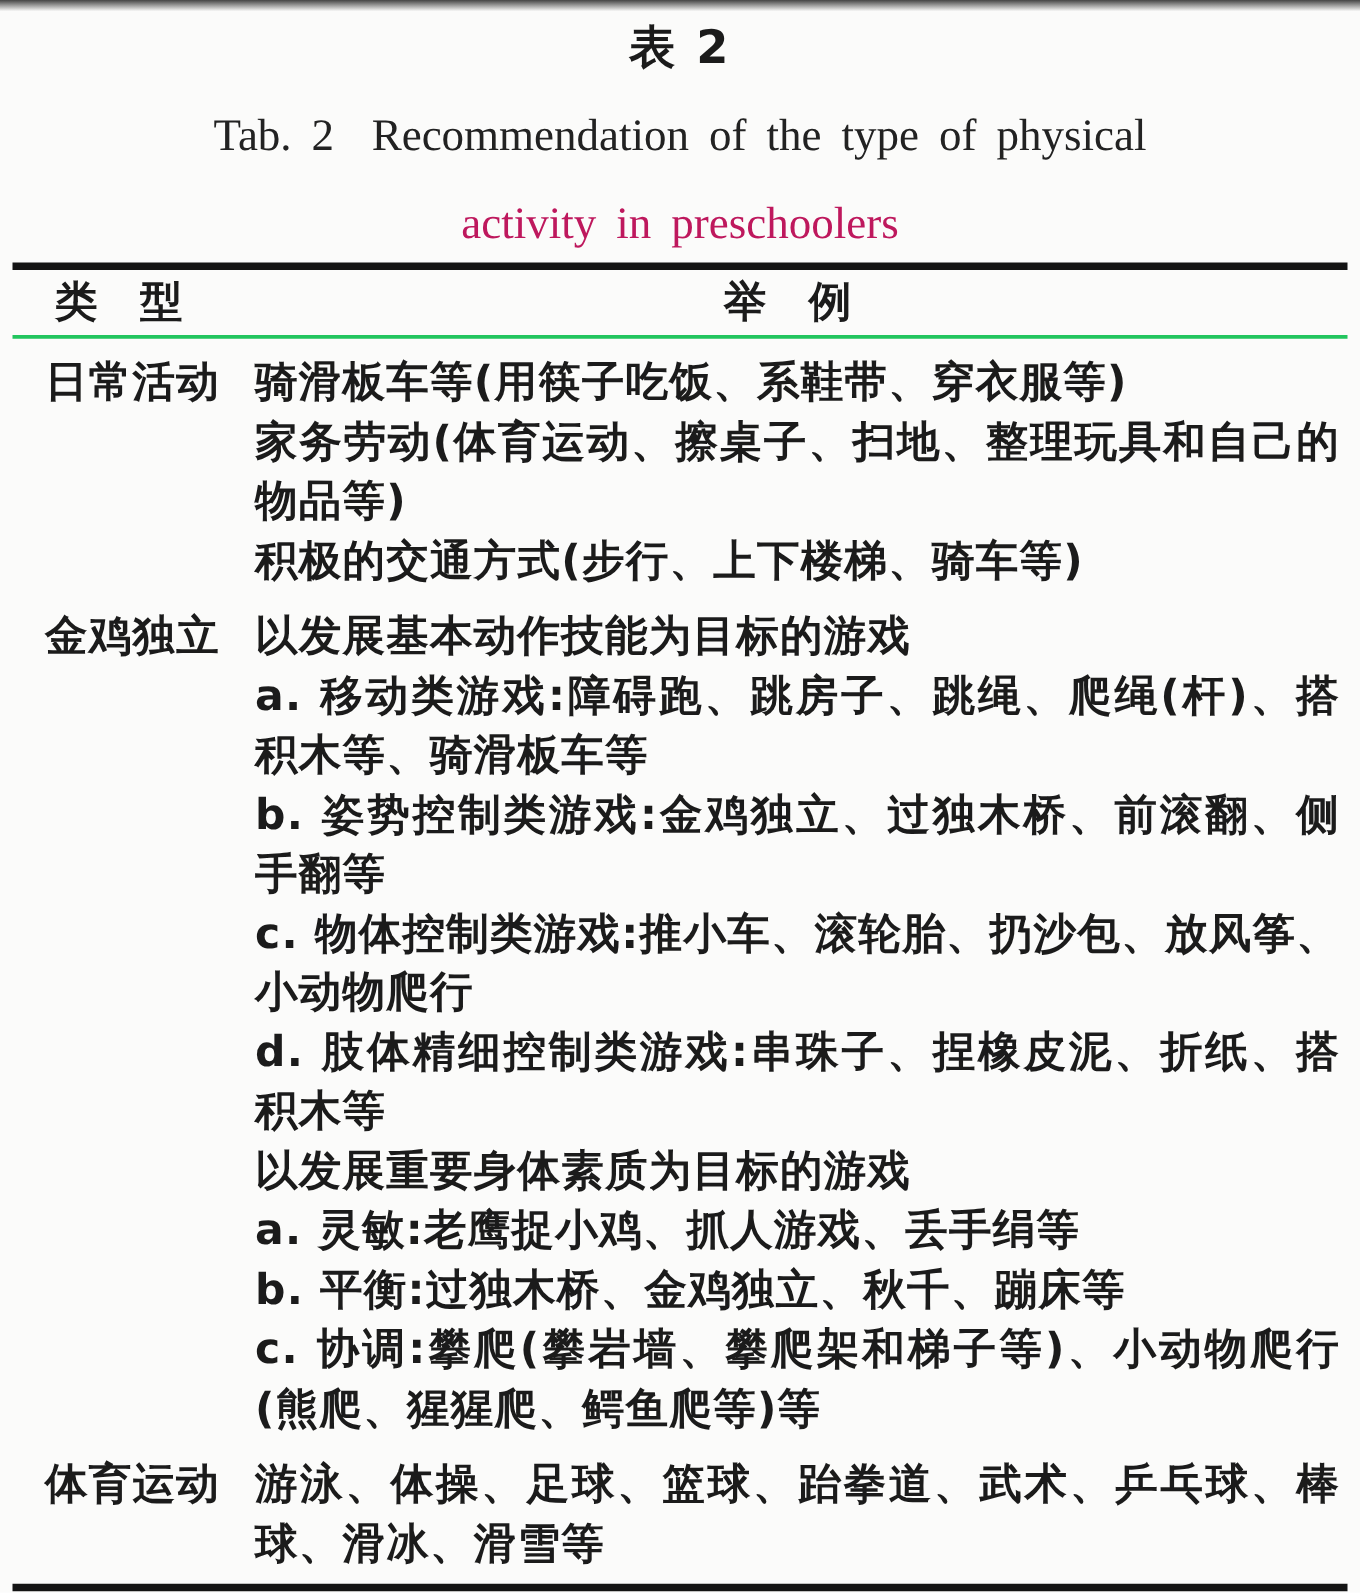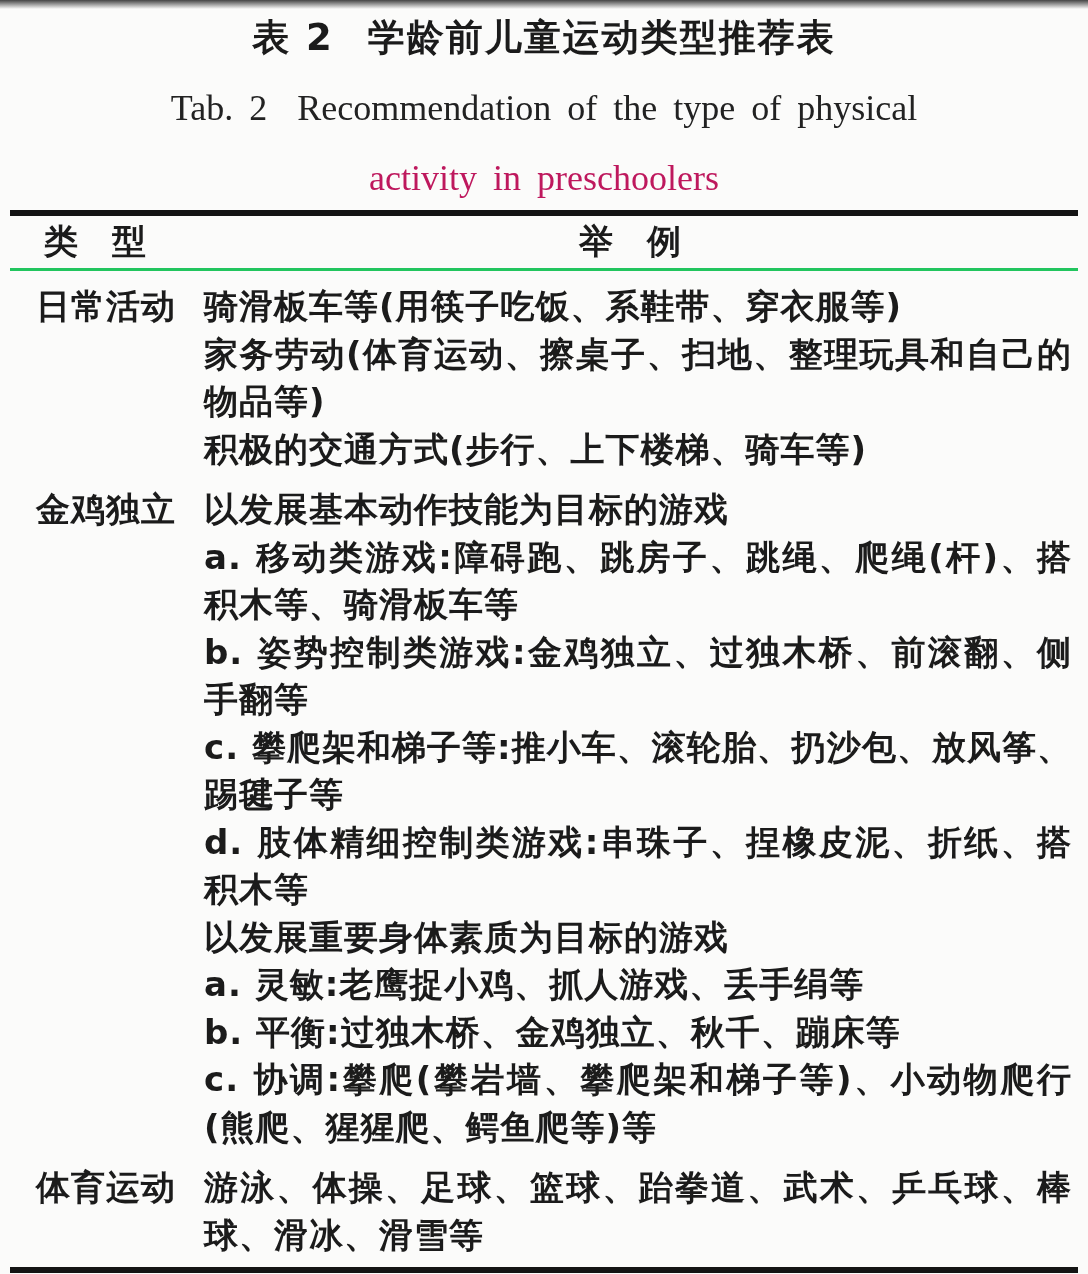--- a/index.html
+++ b/index.html
@@ -95,21 +95,20 @@
   }
 </style>
 </head>
 <body>
 
 <div class="page">
   <div class="top-smudge"></div>
 
   <div class="caption-zh">
     <span>表 2</span>
-    <span>学龄前儿童运动类型推荐表</span>
   </div>
 
   <div class="caption-en">
     <span class="tab-label">Tab. 2</span>
     <span>Recommendation of the type of physical</span>
   </div>
   <div class="caption-en2">
     <span>activity in preschoolers</span>
   </div>
 
@@ -129,21 +128,21 @@
           <p>积极的交通方式(步行、上下楼梯、骑车等)</p>
         </div>
       </div>
 
       <div class="trow">
         <div class="cell-type">金鸡独立</div>
         <div class="cell-examples">
           <p>以发展基本动作技能为目标的游戏</p>
           <p>a. 移动类游戏:障碍跑、跳房子、跳绳、爬绳(杆)、搭积木等、骑滑板车等</p>
           <p>b. 姿势控制类游戏:金鸡独立、过独木桥、前滚翻、侧手翻等</p>
-          <p>c. 攀爬架和梯子等:推小车、滚轮胎、扔沙包、放风筝、踢毽子等</p>
+          <p>c. 物体控制类游戏:推小车、滚轮胎、扔沙包、放风筝、小动物爬行</p>
           <p>d. 肢体精细控制类游戏:串珠子、捏橡皮泥、折纸、搭积木等</p>
           <p>以发展重要身体素质为目标的游戏</p>
           <p>a. 灵敏:老鹰捉小鸡、抓人游戏、丢手绢等</p>
           <p>b. 平衡:过独木桥、金鸡独立、秋千、蹦床等</p>
           <p>c. 协调:攀爬(攀岩墙、攀爬架和梯子等)、小动物爬行(熊爬、猩猩爬、鳄鱼爬等)等</p>
         </div>
       </div>
 
       <div class="trow">
         <div class="cell-type">体育运动</div>

